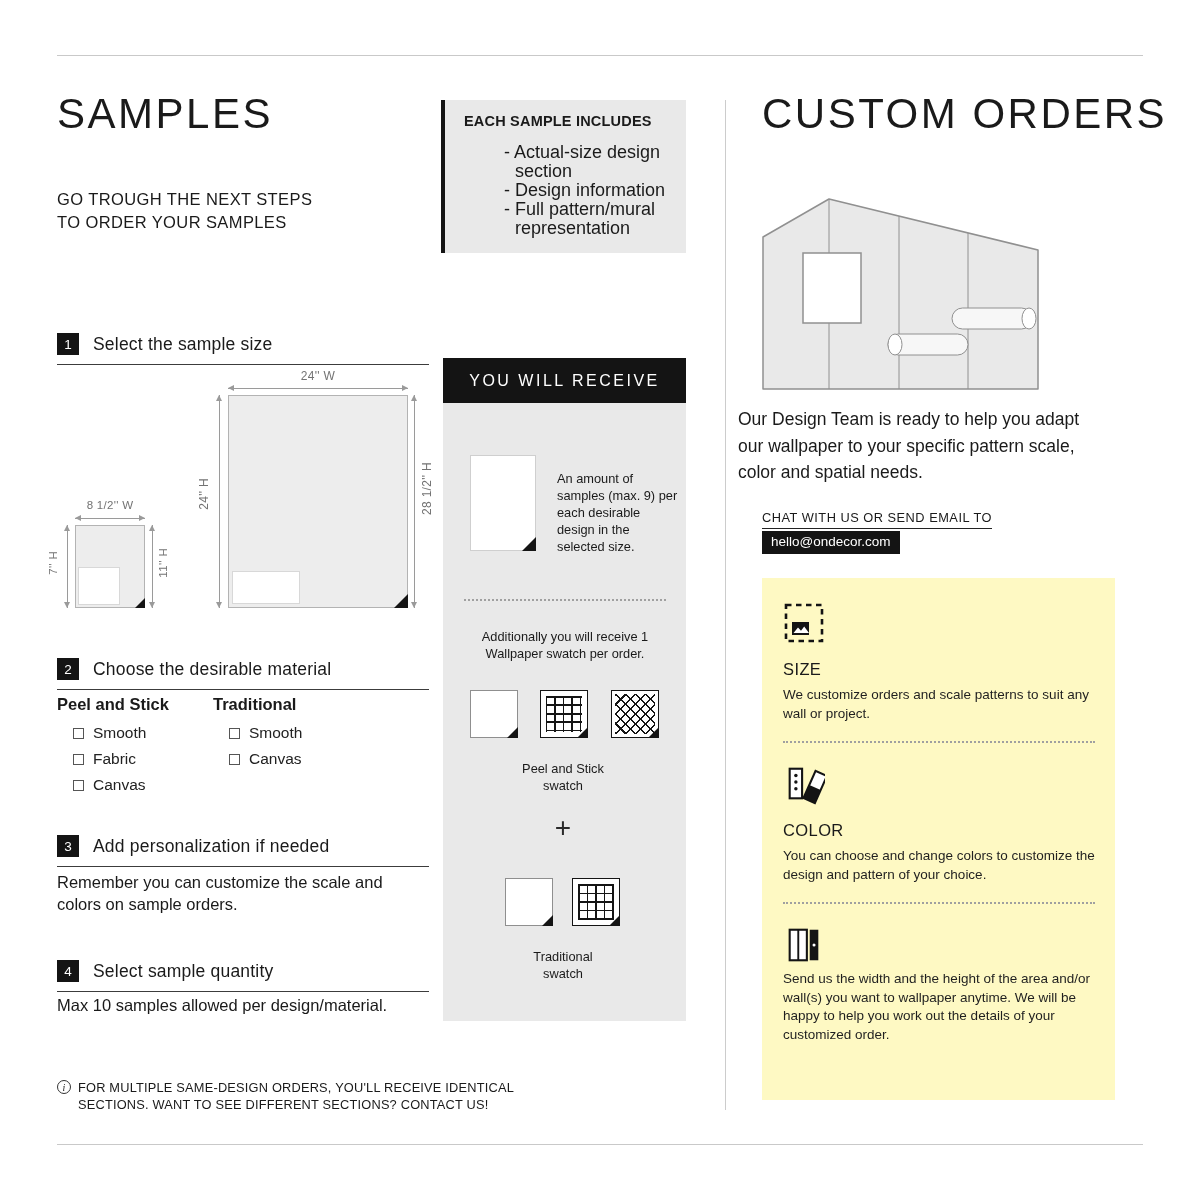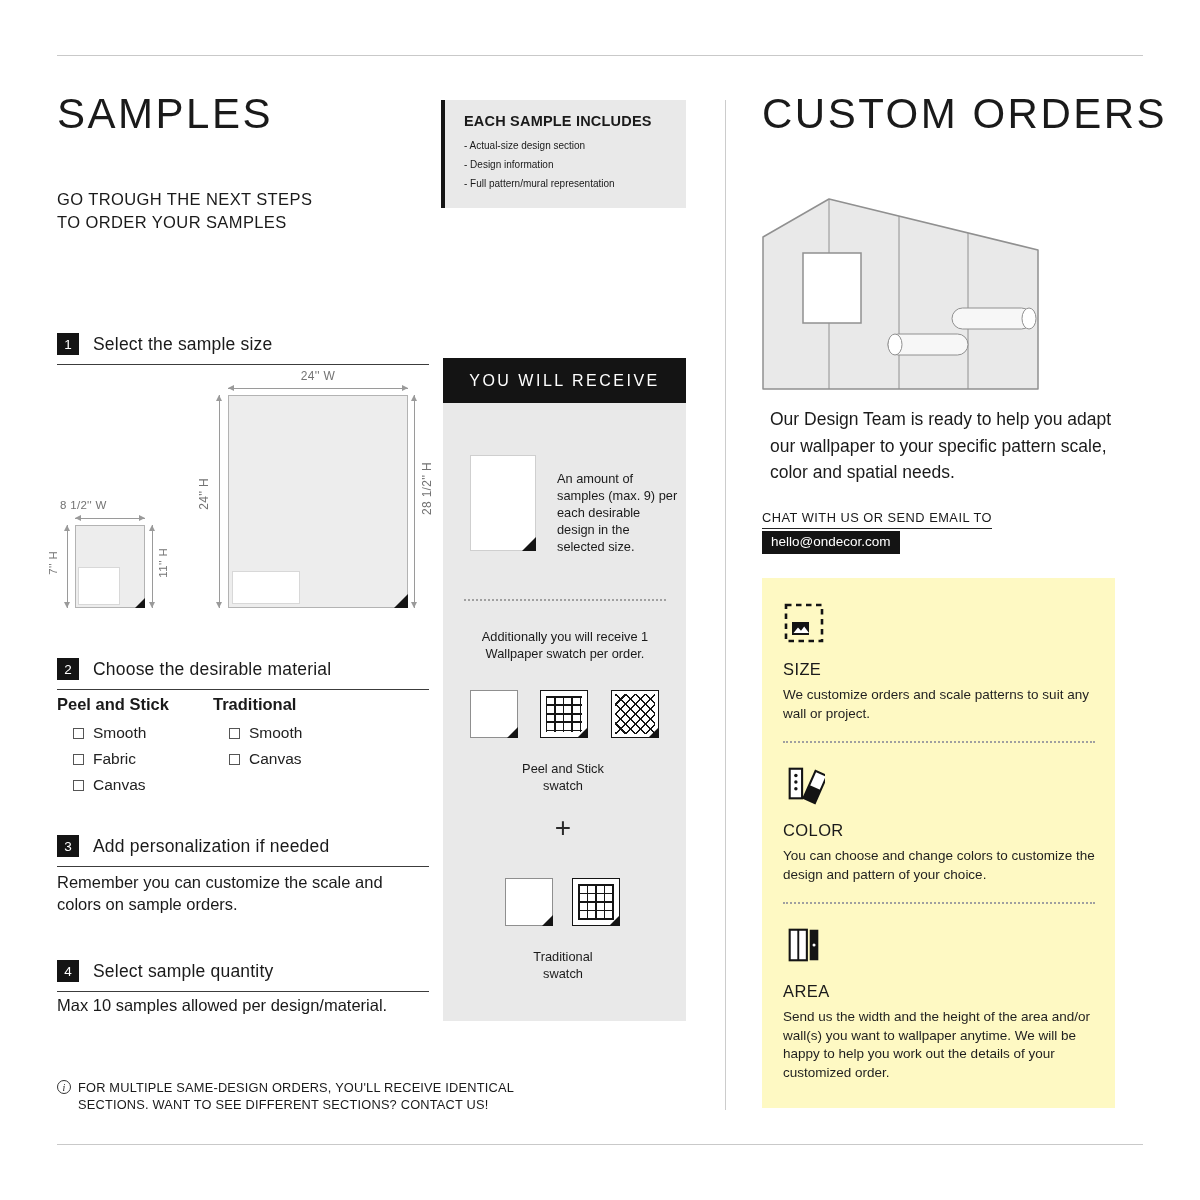--- a/index.html
+++ b/index.html
@@ -10,22 +10,22 @@
 
   .rule-top    { left:57px; top:55px;  width:1086px; border-top:1px solid #c9c9c9; }
   .rule-bottom { left:57px; top:1144px;width:1086px; border-top:1px solid #c9c9c9; }
 
   .title-samples { left:57px;  top:90px; font-size:42px; letter-spacing:2.5px; font-weight:500; }
   .title-custom  { left:762px; top:90px; font-size:42px; letter-spacing:2.5px; font-weight:500; }
   .subtitle { left:57px; top:188px; font-size:16.5px; line-height:23px; letter-spacing:0.4px; white-space:pre-line; }
 
   .includes-box { left:441px; top:100px; width:245px; background:#e9e9e9;
                   border-left:4px solid #141414; padding:13px 14px 15px 19px; }
-  .includes-title { font-size:14.5px; font-weight:700; margin-bottom:7px; letter-spacing:0.2px; }
-  .includes-item  { font-size:10px; line-height:19px; padding-left:11px; text-indent:-11px; }
+  .includes-title { font-size:14.5px; font-weight:700; margin-bottom:14px; letter-spacing:0.2px; }
+  .includes-item  { font-size:18px; line-height:19px; padding-left:11px; text-indent:-11px;margin-left:40px; }
   .includes-item::before { content:"- "; }
 
   .step { left:57px; width:372px; border-bottom:1px solid #3c3c3c; padding-bottom:9px;
           display:flex; align-items:center; gap:14px; position:absolute; }
   .step1{top:333px;} .step2{top:658px;} .step3{top:835px;} .step4{top:960px;}
   .step-num { width:22px; height:22px; background:#141414; color:#fff; font-size:13.5px;
               display:flex; align-items:center; justify-content:center; flex:0 0 22px; }
   .step-label { font-size:17.5px; letter-spacing:0.2px; }
 
   .rect-sample { background:#ededed; border:1px solid #b3b3b3; }
@@ -47,21 +47,21 @@
   .dim-label { font-size:12px; color:#737373; letter-spacing:0.3px; }
   .vlabel { writing-mode:vertical-rl; transform:rotate(180deg); }
 
   .dim-large-top  { left:228px; top:388px; width:180px; }
   .lab-large-top  { left:228px; top:369px; width:180px; text-align:center; }
   .dim-large-left { left:219px; top:395px; height:213px; }
   .lab-large-left { left:197px; top:478px; }
   .dim-large-right{ left:414px; top:395px; height:213px; }
   .lab-large-right{ left:420px; top:462px; }
   .dim-small-top  { left:75px;  top:518px; width:70px; }
-  .lab-small-top  { left:60px;  top:499px; width:100px; font-size:11.5px; }
+  .lab-small-top  { left:60px;  top:499px; width:100px; text-align:center; font-size:11.5px; }
   .dim-small-left { left:67px;  top:525px; height:83px; }
   .lab-small-left { left:47px;  top:551px; font-size:11.5px; }
   .dim-small-right{ left:152px; top:525px; height:83px; }
   .lab-small-right{ left:157px; top:548px; font-size:11.5px; }
 
   .mat-col { position:absolute; width:155px; }
   .mat-col-1 { left:57px;  top:695px; }
   .mat-col-2 { left:213px; top:695px; }
   .mat-title { font-weight:700; font-size:16.5px; margin-bottom:10px; }
   .opt { display:flex; align-items:center; gap:9px; font-size:15.5px; margin-bottom:8px; color:#222;padding-left:16px; }
@@ -101,21 +101,21 @@
                      repeating-linear-gradient(135deg,#141414 0 1.5px,transparent 1.5px 7px); }
   .fold-swatch::after { content:""; position:absolute; right:-1px; bottom:-1px;
                         border-left:11px solid transparent; border-bottom:11px solid #141414; }
   .swatch-label { text-align:center; font-size:12.8px; line-height:17px; white-space:pre-line; }
   .label-peel { left:465px; top:760px; width:196px; }
   .label-trad { left:465px; top:948px; width:196px; }
   .plus { left:546px; top:812px; width:34px; text-align:center; font-size:28px; color:#2a2a2a; }
 
   .divider-v { left:725px; top:100px; height:1010px; border-left:1px solid #ccc; }
   .house { left:762px; top:193px; }
-  .intro { left:770px; top:406px; width:362px; font-size:17.5px; line-height:26.5px; }
+  .intro { left:738px; top:406px; width:362px; font-size:17.5px; line-height:26.5px; }
   .contact-label { left:762px; top:510px; font-size:12.8px; letter-spacing:0.5px;
                    border-bottom:1px solid #222; padding-bottom:3px; }
   .email-badge { left:762px; top:531px; background:#141414; color:#fff; font-size:13.5px; padding:3px 9px 5px; }
 
   .features-panel { left:762px; top:578px; width:353px; min-height:522px;
                     background:#fef9c3; padding:24px 20px 26px 21px; }
   .feature-title { font-size:16.5px; letter-spacing:0.4px; margin:12px 0 7px; }
   .feature-text  { font-size:13.5px; line-height:18.5px; color:#1f1f1f; }
   .feature-sep   { border-top:2px dotted #a0a0a0; margin:18px 0 20px; }
 </style>
@@ -295,19 +295,18 @@
 
     <div class="feature-sep"></div>
 
     <div>
       <svg width="42" height="42" viewBox="0 0 44 44">
         <rect x="7" y="6" width="18" height="32" fill="#ffffff" stroke="#141414" stroke-width="2.2"></rect>
         <line x1="16" y1="6" x2="16" y2="38" stroke="#141414" stroke-width="2"></line>
         <rect x="28" y="6" width="9" height="32" fill="#141414"></rect>
         <circle cx="32.5" cy="22" r="1.6" fill="#ffffff"></circle>
       </svg>
-      <div class="feature-title">AREA</div>
       <div class="feature-text">Send us the width and the height of the area and/or wall(s) you want to wallpaper anytime. We will be happy to help you work out the details of your customized order.</div>
     </div>
 
   </div>
 
 </div>
 
 </body></html>

